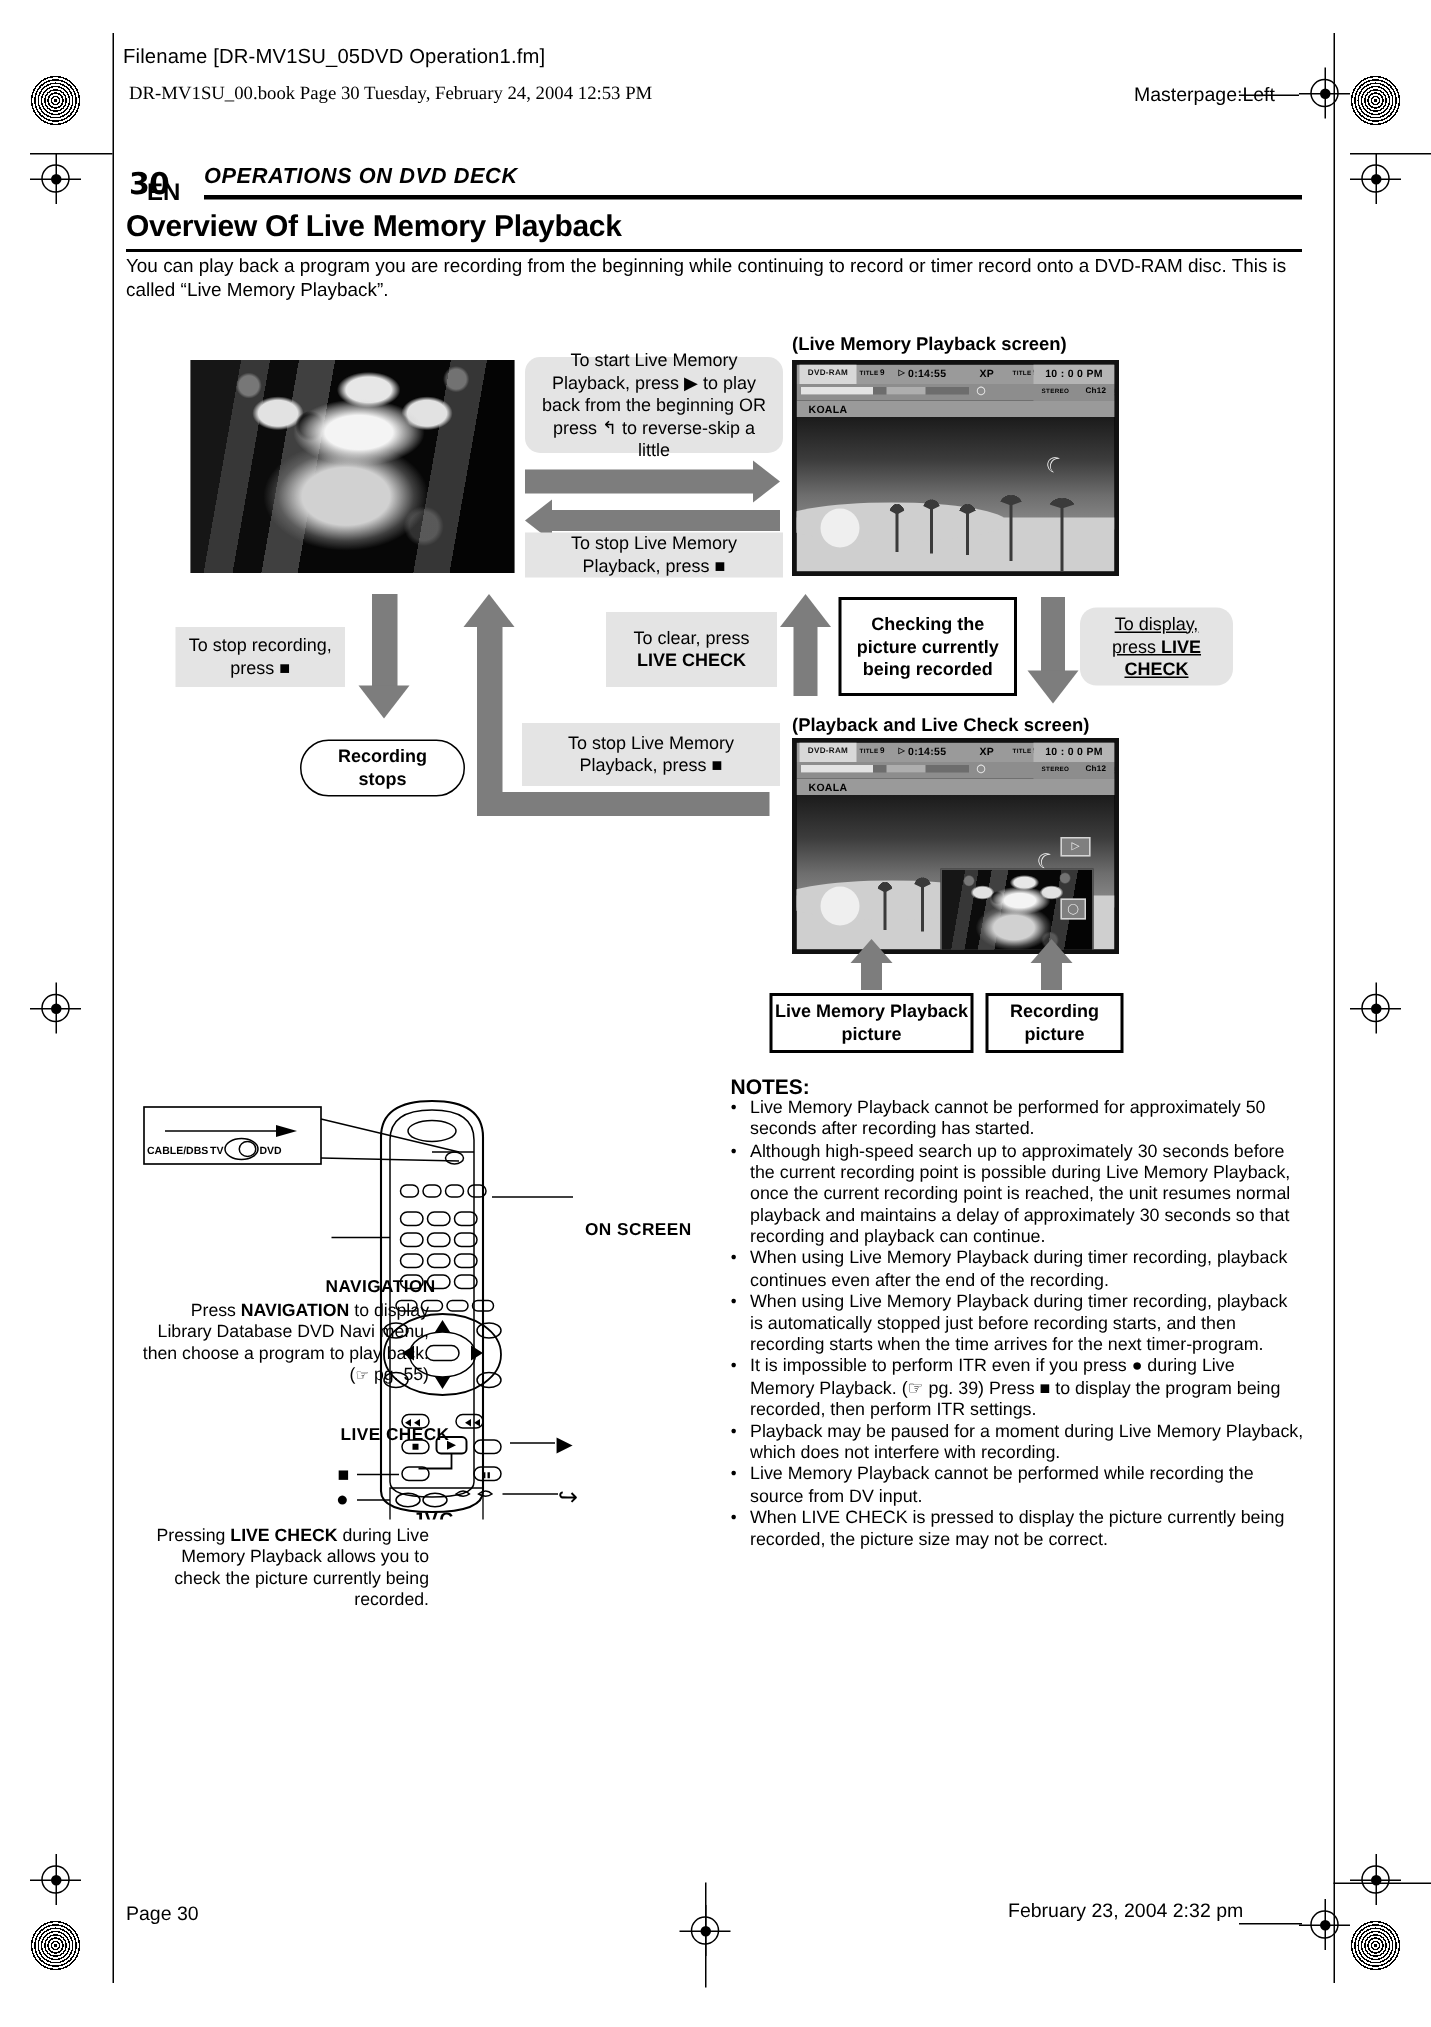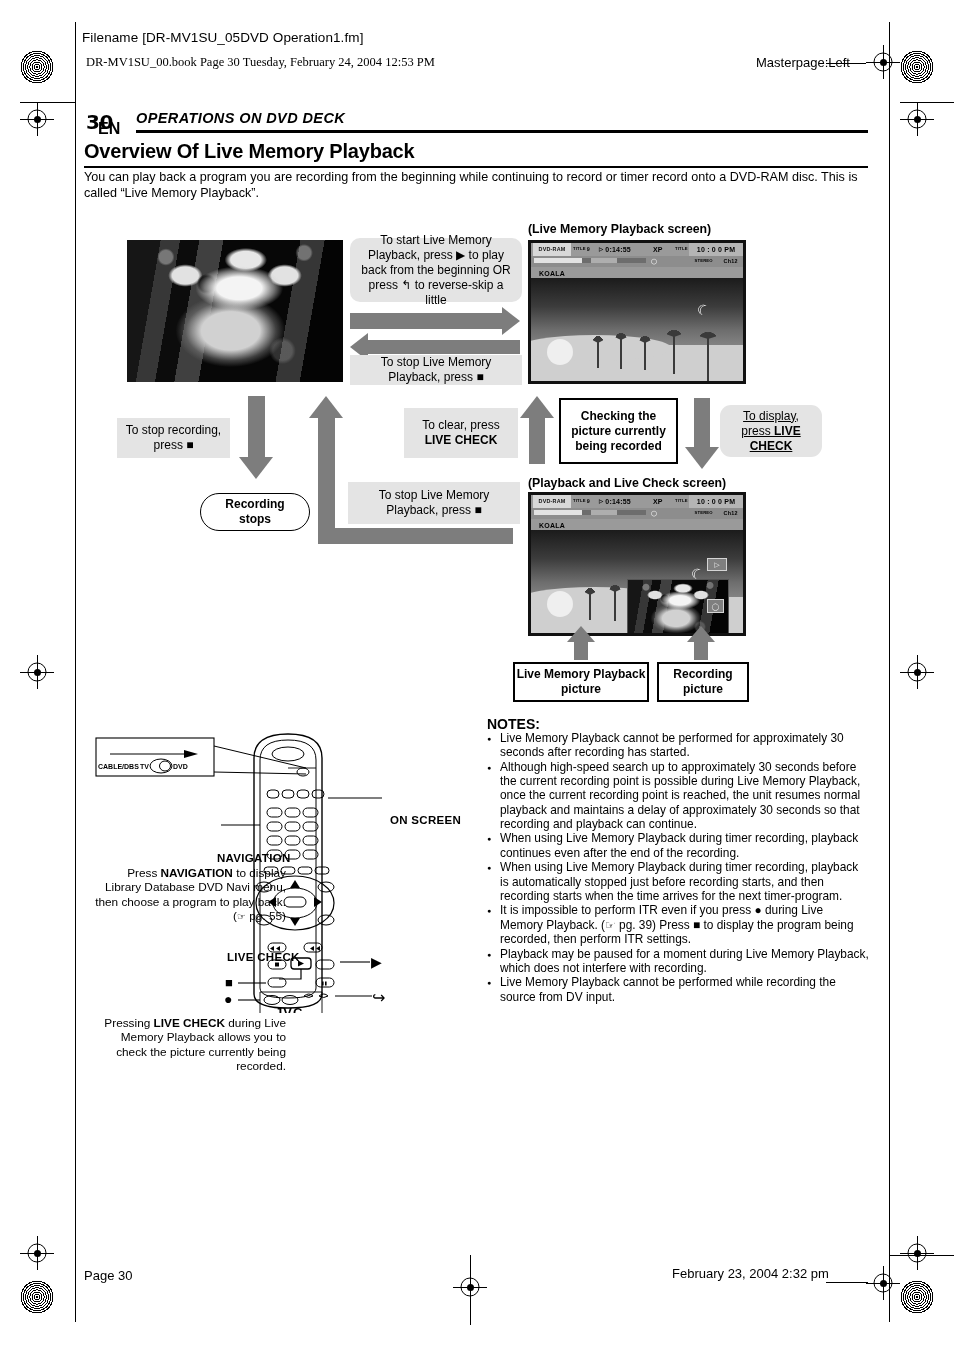--- a/index.html
+++ b/index.html
@@ -411,27 +411,28 @@
 
   <div class="blklabel" style="left:513px;top:662px;width:136px;height:40px;">
     <span>Live Memory Playback picture</span>
   </div>
   <div class="blklabel" style="left:657px;top:662px;width:92px;height:40px;">
     <span>Recording picture</span>
   </div>
 
   <div class="notes-h">NOTES:</div>
   <div class="notes">
-    <div class="note">Live Memory Playback cannot be performed for approximately 30 seconds after recording has started.</div>
+    <div class="note">Live Memory Playback cannot be performed for approximately 50 seconds after recording has started.</div>
     <div class="note">Although high-speed search up to approximately 30 seconds before the current recording point is possible during Live Memory Playback, once the current recording point is reached, the unit resumes normal playback and maintains a delay of approximately 30 seconds so that recording and playback can continue.</div>
     <div class="note">When using Live Memory Playback during timer recording, playback continues even after the end of the recording.</div>
     <div class="note">When using Live Memory Playback during timer recording, playback is automatically stopped just before recording starts, and then recording starts when the time arrives for the next timer-program.</div>
     <div class="note">It is impossible to perform ITR even if you press ● during Live Memory Playback. (☞ pg. 39) Press ■ to display the program being recorded, then perform ITR settings.</div>
     <div class="note">Playback may be paused for a moment during Live Memory Playback, which does not interfere with recording.</div>
     <div class="note">Live Memory Playback cannot be performed while recording the source from DV input.</div>
+    <div class="note">When LIVE CHECK is pressed to display the picture currently being recorded, the picture size may not be correct.</div>
   </div>
 
   <div class="rc">
     <svg width="372" height="285" viewBox="0 0 372 285">
       <g fill="none" stroke="#000" stroke-width="1.4">
 
         <path d="M200 6 q34 0 34 24 l0 236 q0 14 -34 14 q-34 0 -34 -14 l0 -236 q0 -24 34 -24 z"></path>
         <path d="M200 12 q28 0 28 20 l0 228 q0 10 -28 10 q-28 0 -28 -10 l0 -228 q0 -20 28 -20 z" stroke-width="1"></path>
 
         <ellipse cx="200" cy="26" rx="16" ry="7" stroke-width="1"></ellipse>

